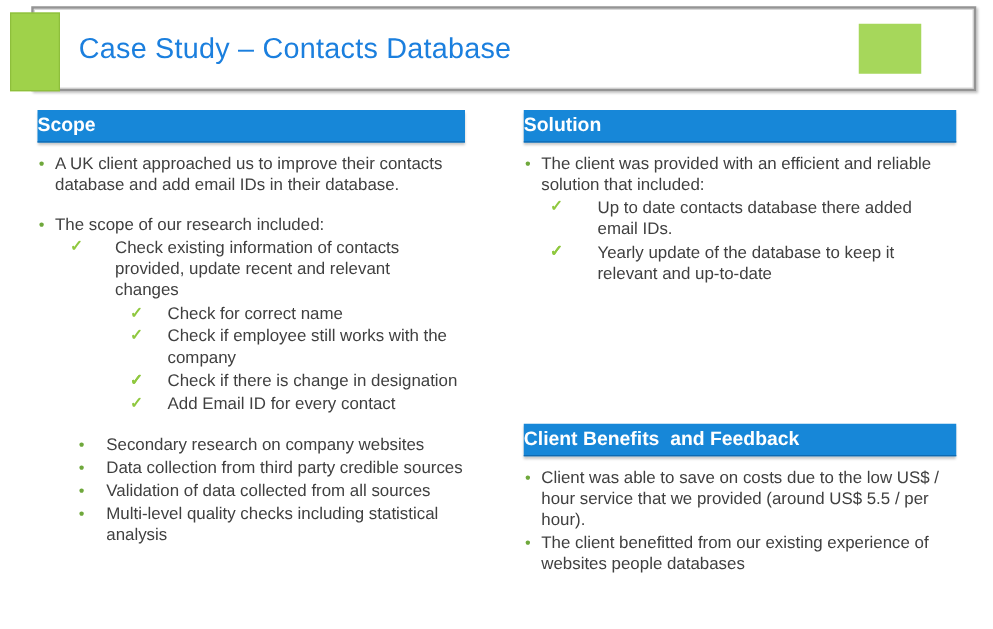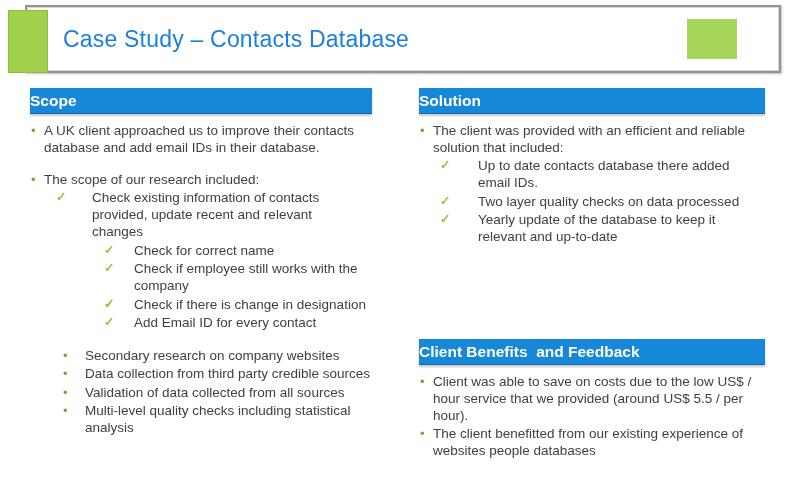--- a/index.html
+++ b/index.html
@@ -78,21 +78,21 @@
         <div class="row i2"><span class="marker check">✓</span><span>Check if there is change in designation</span></div>
         <div class="row i2"><span class="marker check">✓</span><span>Add Email ID for every contact</span></div>
       </div>
   </section>
 
   <section class="panel solution">
     <div class="bar">Solution</div>
     <div class="content">
         <div class="row i0"><span class="marker dot">•</span><span>The client was provided with an efficient and reliable solution that included:</span></div>
         <div class="row i1"><span class="marker check">✓</span><span>Up to date contacts database there added email IDs.</span></div>
-        <div class="row i1"><span class="marker check">✓</span><span>Two layer quality checks on data processed</span></div>
+        <div class="row i1"><span class="marker check">✓</span></div>
         <div class="row i1"><span class="marker check">✓</span><span>Yearly update of the database to keep it relevant and up-to-date</span></div>
       </div>
   </section>
 
   <section class="panel methodology">
     <div class="content">
         <div class="row i1"><span class="marker dot">•</span><span>Secondary research on company websites</span></div>
         <div class="row i1"><span class="marker dot">•</span><span>Data collection from third party credible sources</span></div>
         <div class="row i1"><span class="marker dot">•</span><span>Validation of data collected from all sources</span></div>
         <div class="row i1"><span class="marker dot">•</span><span>Multi-level quality checks including statistical analysis</span></div>

